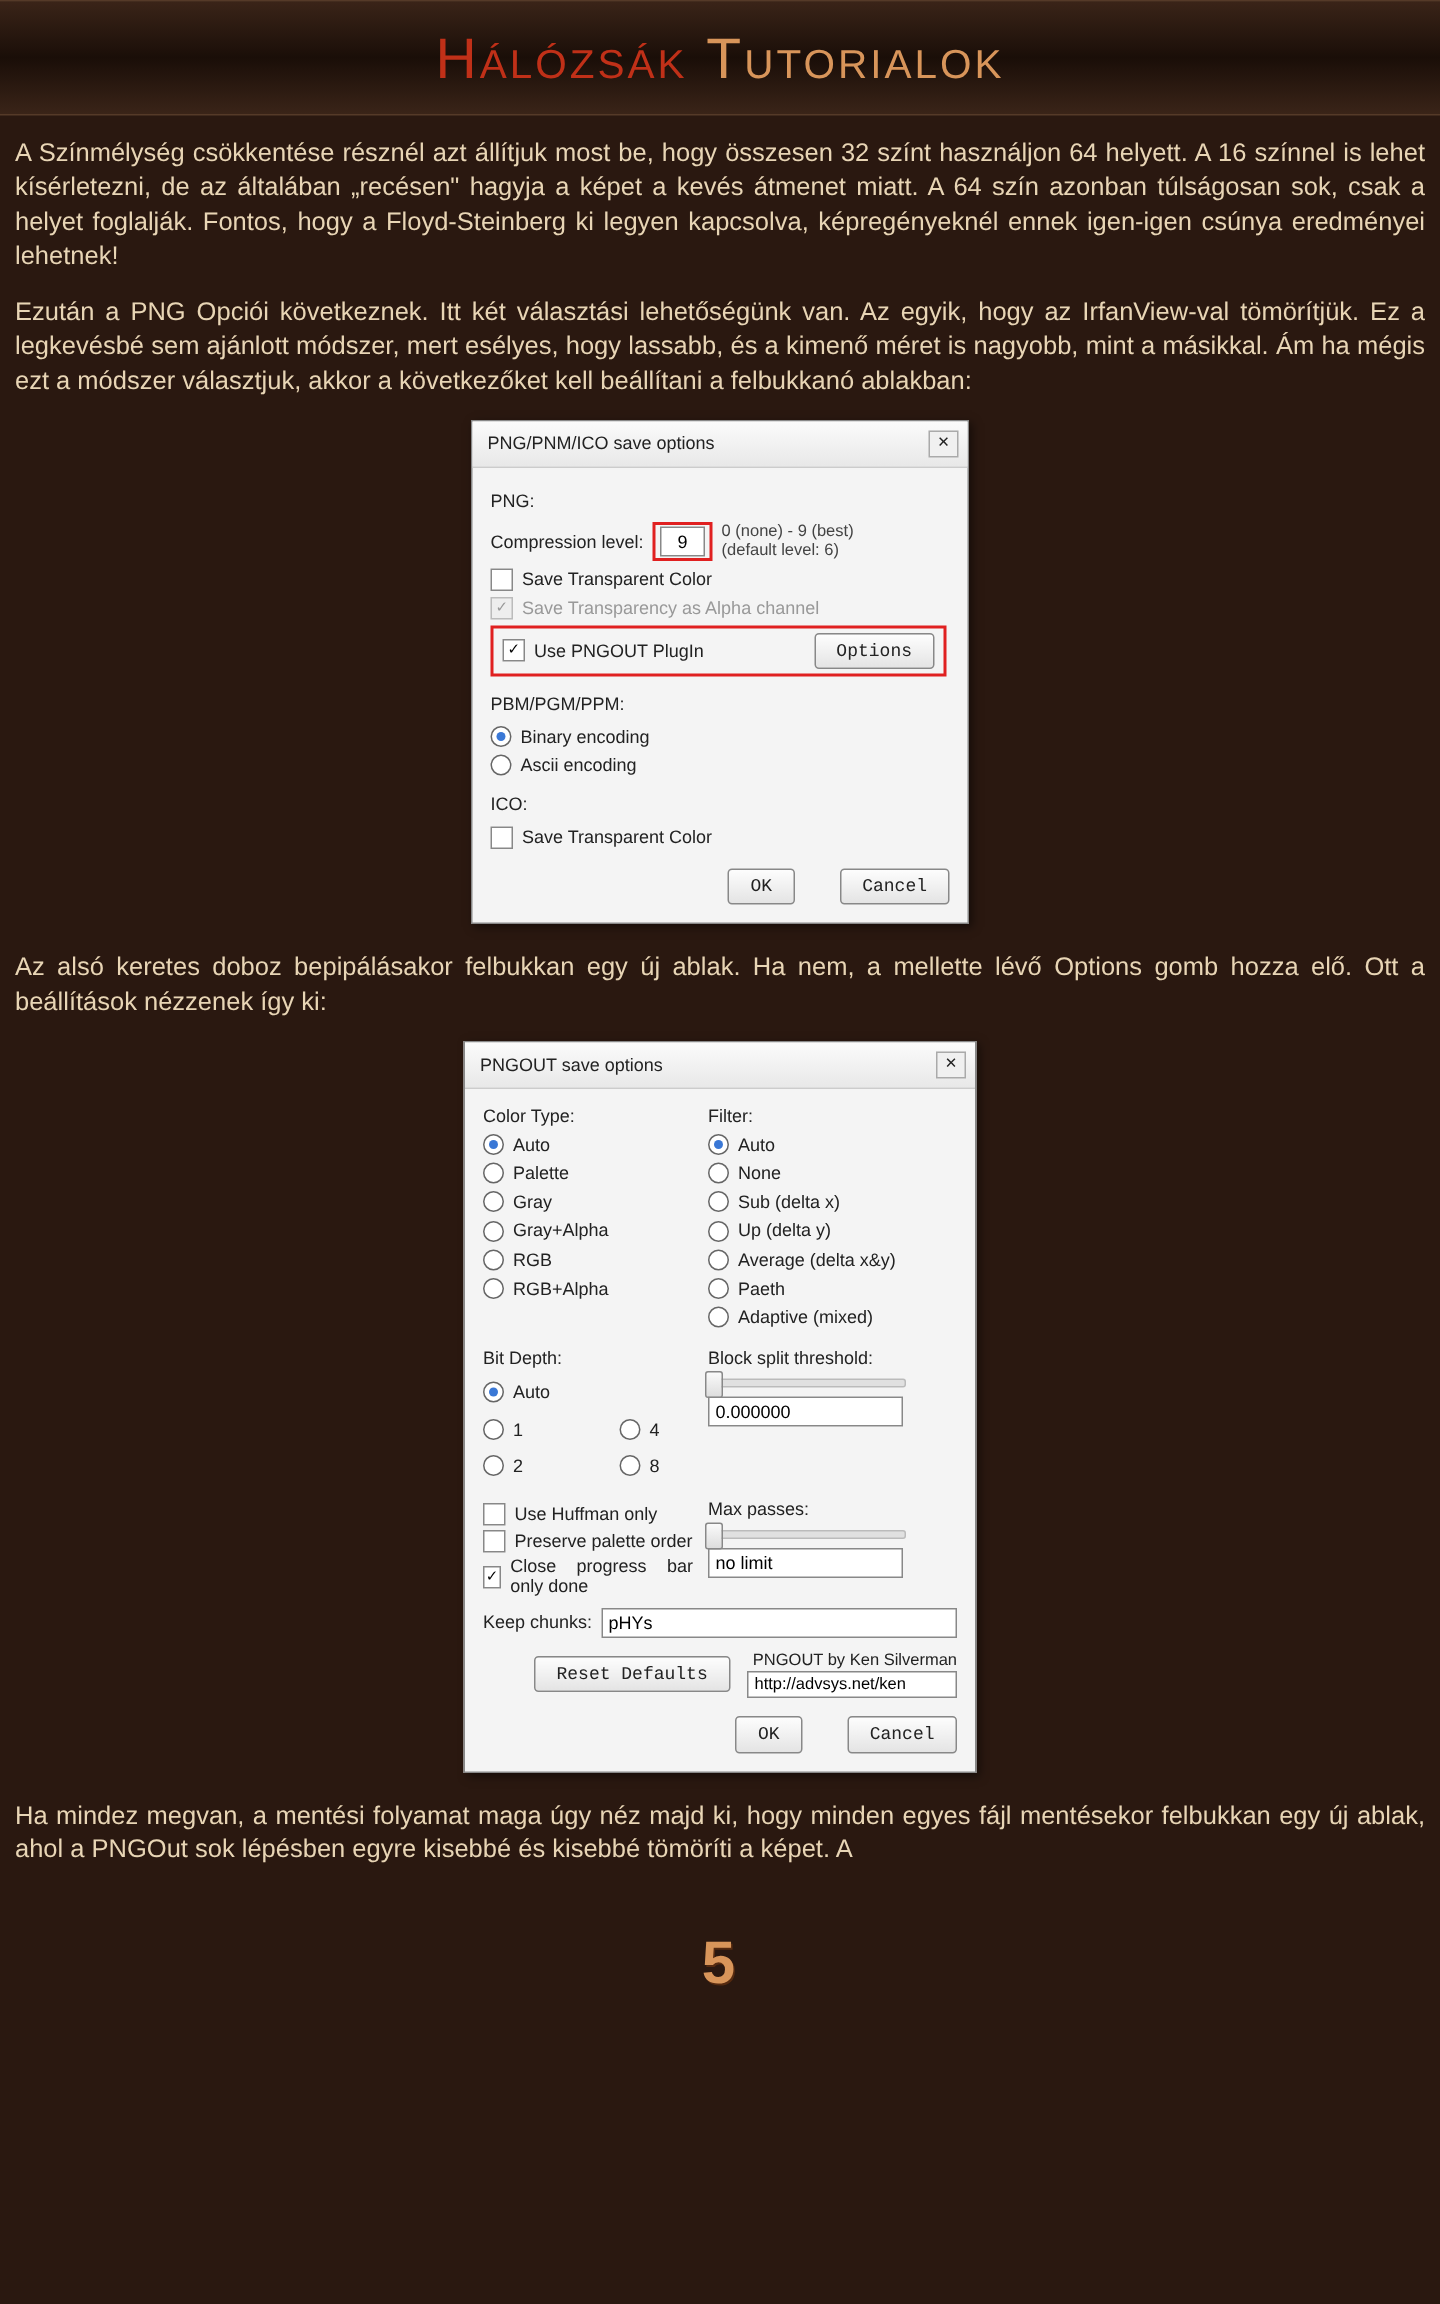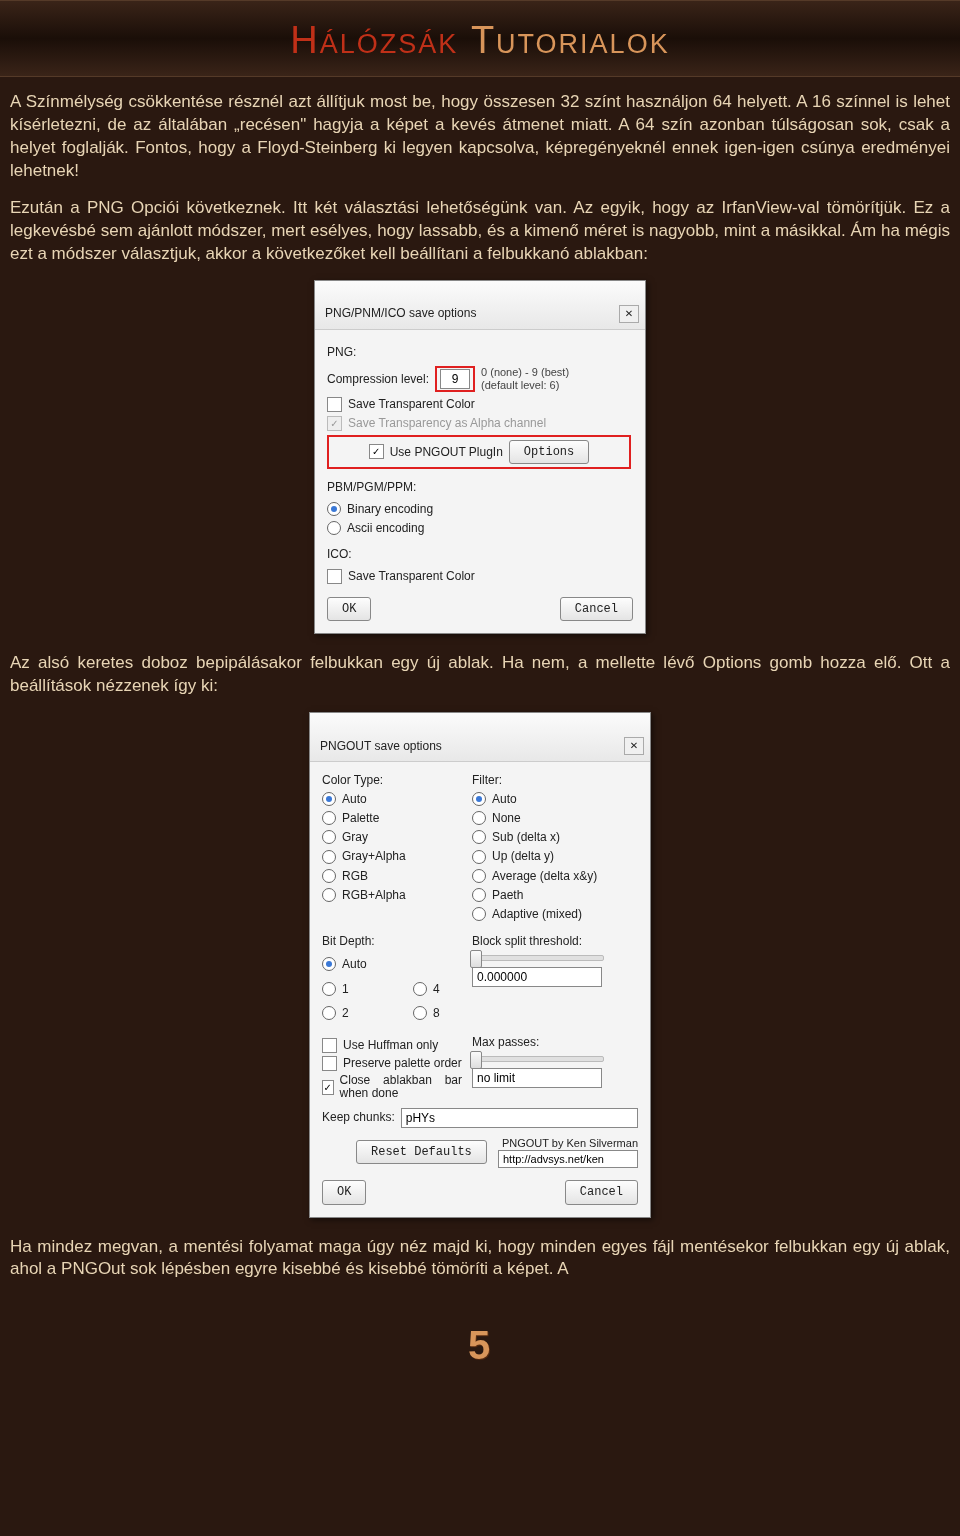--- a/index.html
+++ b/index.html
@@ -44,21 +44,21 @@
     border: 1px solid #888;
     box-shadow: 2px 2px 6px rgba(0,0,0,0.5);
     font-family: "Segoe UI", Tahoma, sans-serif;
     font-size: 12px;
     color: #222;
   }
   .dlg-title {
     display: flex;
     justify-content: space-between;
     align-items: center;
-    padding: 24px 6px 6px 10px;
+    padding: 6px 6px 6px 10px;
     background: linear-gradient(to bottom, #fbfbfb, #e8e8e8);
     border-bottom: 1px solid #ccc;
   }
   .dlg-title .x {
     border: 1px solid #aaa;
     width: 18px; height: 16px;
     display:flex; align-items:center; justify-content:center;
     background:#f0f0f0;
     font-size:10px;
   }
@@ -71,21 +71,21 @@
   .chk-row { display:flex; align-items:center; gap:6px; margin:3px 0; }
   .chk { width:13px; height:13px; border:1px solid #888; background:#fff; display:inline-flex; align-items:center; justify-content:center; font-size:10px; }
   .chk.checked::after { content:"✓"; color:#000; }
   .chk.disabled { background:#eee; border-color:#bbb; }
   .chk.disabled.checked::after { content:"✓"; color:#999; }
   .disabled-text { color:#999; }
   .btn {
     border:1px solid #888; background:linear-gradient(#fdfdfd,#e4e4e4);
     padding:3px 14px; border-radius:3px; font-size:12px; color:#222;font-family:Liberation Mono, monospace;
   }
-  .btn-row { display:flex; justify-content:space-between; gap:30px; margin-top:12px; }
+  .btn-row { display:flex; justify-content:flex-end; gap:30px; margin-top:12px; }
   .radio { width:12px; height:12px; border:1px solid #666; border-radius:50%; background:#fff; display:inline-flex; align-items:center; justify-content:center; }
   .radio.sel::after { content:""; width:6px; height:6px; background:#3a78d6; border-radius:50%; }
   .two-col { display:flex; gap:10px; }
   .col { flex:1; }
   .col-narrow { flex:0 0 140px; }
   .slider {
     width:130px; height:4px; background:#e0e0e0; border:1px solid #bbb; border-radius:2px; position:relative; margin:6px 0;
   }
   .slider .thumb { position:absolute; left:-3px; top:-6px; width:10px; height:16px; background:linear-gradient(#fafafa,#ddd); border:1px solid #888; border-radius:2px; }
   input.field { border:1px solid #888; background:#fff; font-size:12px; padding:2px 4px; }
@@ -125,21 +125,21 @@
           </span>
         </div>
         <div class="chk-row">
           <span class="chk"></span>
           <span>Save Transparent Color</span>
         </div>
         <div class="chk-row">
           <span class="chk disabled checked"></span>
           <span class="disabled-text">Save Transparency as Alpha channel</span>
         </div>
-        <div class="chk-row redbox" style="padding:3px 6px; justify-content:center; width:calc(100% - 18px);">
+        <div class="chk-row redbox" style="padding:3px 6px; justify-content:space-between; width:calc(100% - 18px);">
           <span style="display:flex;align-items:center;gap:6px">
             <span class="chk checked"></span>
             <span>Use PNGOUT PlugIn</span>
           </span>
           <span class="btn">Options</span>
         </div>
 
         <div class="grp-label" style="margin-top:10px">PBM/PGM/PPM:</div>
         <div class="chk-row">
           <span class="radio sel"></span>
@@ -275,21 +275,21 @@
             <div class="chk-row">
                 <span class="chk"></span>
                 <span>Use Huffman only</span>
               </div>
             <div class="chk-row">
                 <span class="chk"></span>
                 <span style="line-height:1.1">Preserve palette order</span>
               </div>
             <div class="chk-row">
                 <span class="chk checked"></span>
-                <span style="line-height:1.1">Close ablakban bar when done</span>
+                <span style="line-height:1.1">Close progress bar only done</span>
               </div>
           </div>
           <div class="col">
             <div>Max passes:</div>
             <div class="slider">
                 <div class="thumb"></div>
               </div>
             <input class="field" style="width: 120px;" value="no limit">
           </div>
         </div>

